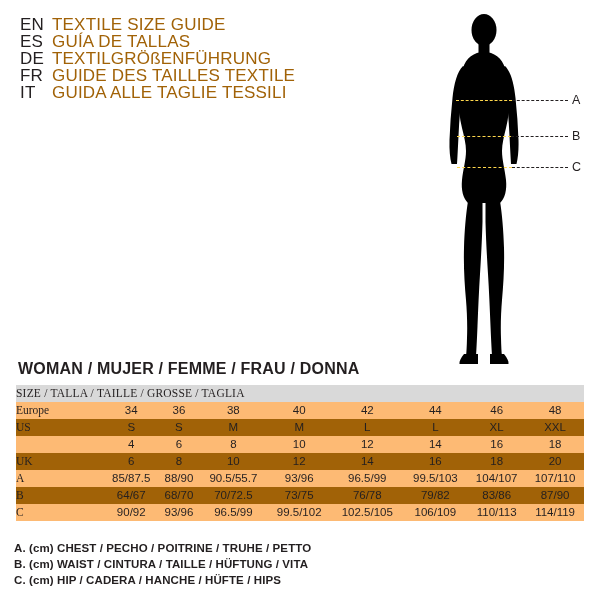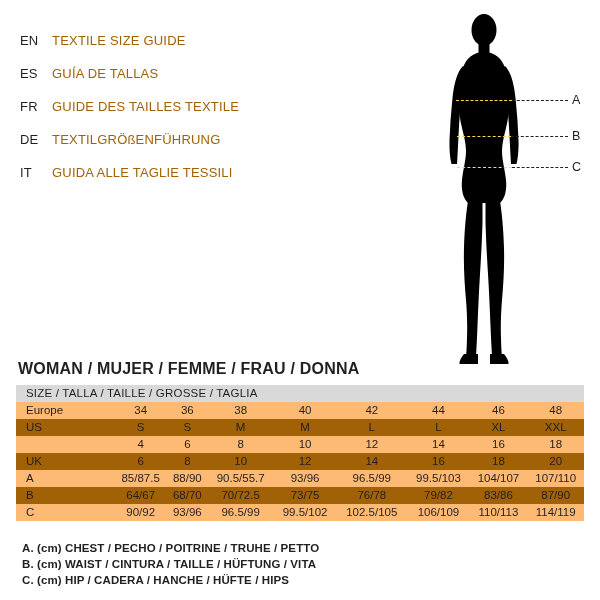--- a/index.html
+++ b/index.html
@@ -27,23 +27,22 @@
     position: absolute;
     left: 20px;
     top: 16px;
     width: 300px;
   }
   .lang-row {
     display: flex;
     align-items: center;
     height: 17px;
     line-height: 17px;
-    font-size: 13px;
+    font-size: 17px;
     letter-spacing: 0.2px;
-    margin-top: 16px;
   }
   .lang-code {
     width: 32px;
     flex: 0 0 32px;
     color: #231f20;
   }
   .lang-text {
     color: #a16207;
     white-space: nowrap;
   }
@@ -96,38 +95,39 @@
   table.size-table td, table.size-table th {
     padding: 0;
     height: 17px;
     line-height: 17px;
     font-weight: normal;
     text-align: center;
     vertical-align: middle;
   }
   table.size-table td.rowhead, table.size-table th.rowhead {
     text-align: left;
-    padding-left: 10px;
+    padding-left: 0;
     width: 88px;
+    font-family: Liberation Serif, serif;
   }
   tr.head-row {
     background: #d9d9d9;
   }
   tr.head-row th {
     font-weight: normal;
     font-size: 11.5px;
     letter-spacing: 0.2px;
   }
   tr.shade td { background: #fdba74; }
   tr.plain td { background: #a16207; }
 
   
   .footnotes {
     position: absolute;
-    left: 22px;
+    left: 14px;
     top: 540px;
     width: 560px;
   }
   .footnote {
     font-size: 11.5px;
     font-weight: bold;
     line-height: 16px;
     letter-spacing: 0.1px;
     color: #231f20;
   }
@@ -140,26 +140,26 @@
   <div class="lang-block">
     <div class="lang-row">
       <span class="lang-code">EN</span>
       <span class="lang-text">TEXTILE SIZE GUIDE</span>
     </div>
     <div class="lang-row">
       <span class="lang-code">ES</span>
       <span class="lang-text">GUÍA DE TALLAS</span>
     </div>
     <div class="lang-row">
+      <span class="lang-code">DE</span>
+      <span class="lang-text">TEXTILGRÖßENFÜHRUNG</span>
+    </div>
+    <div class="lang-row">
       <span class="lang-code">FR</span>
       <span class="lang-text">GUIDE DES TAILLES TEXTILE</span>
-    </div>
-    <div class="lang-row">
-      <span class="lang-code">DE</span>
-      <span class="lang-text">TEXTILGRÖßENFÜHRUNG</span>
     </div>
     <div class="lang-row">
       <span class="lang-code">IT</span>
       <span class="lang-text">GUIDA ALLE TAGLIE TESSILI</span>
     </div>
   </div>
 
   <div class="figure">
     <svg width="160" height="365" viewBox="0 0 160 365">
       <g fill="#000000">

